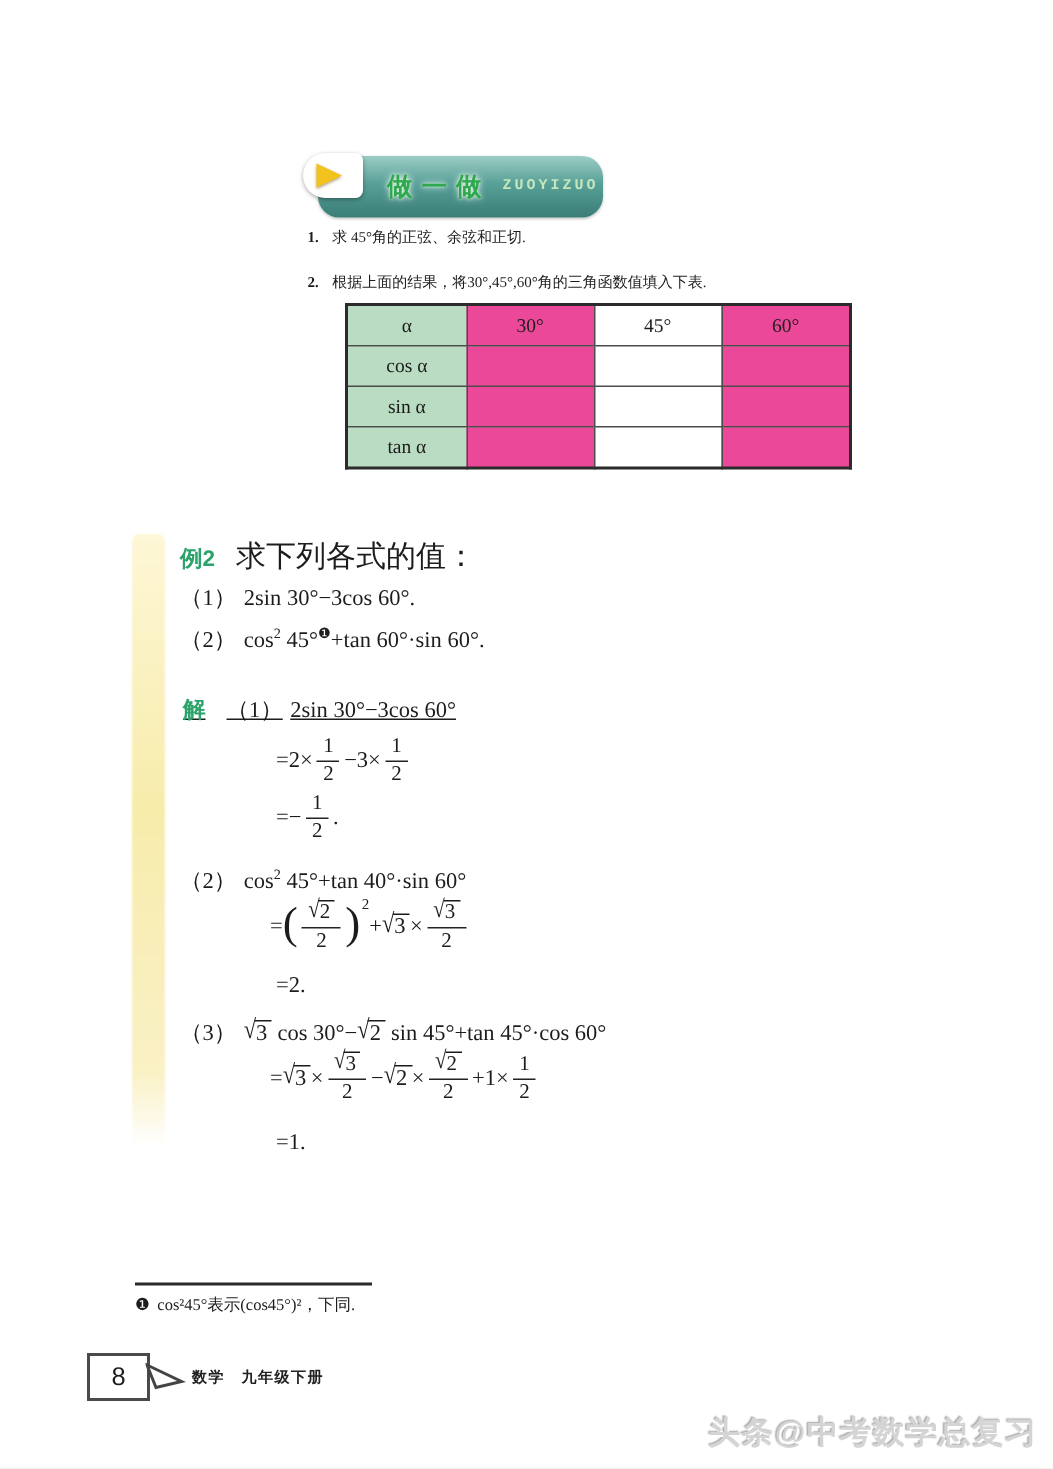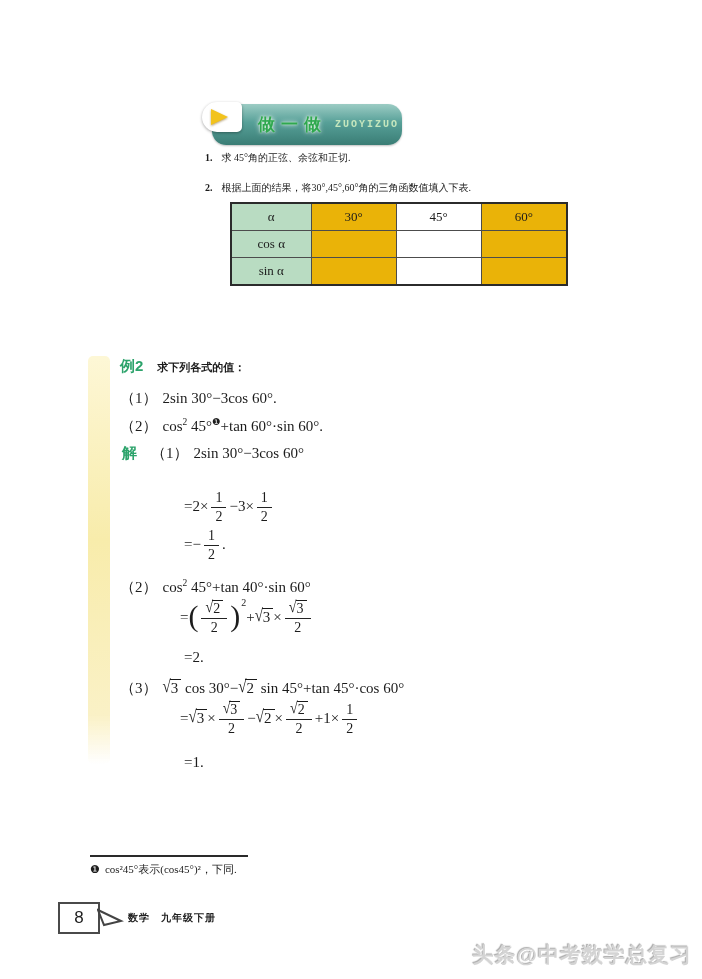--- a/index.html
+++ b/index.html
@@ -24,34 +24,34 @@
   
   .item{position:absolute;left:205px;font-size:10px;white-space:nowrap;font-family:Liberation Serif, serif;}
   .item-no{font-weight:bold;margin-right:9px;}
 
   
   .trig-table{position:absolute;left:230px;top:202px;border-collapse:collapse;table-layout:fixed;
       font-size:13px;border:2px solid #2b2b2b;}
   .trig-table th,.trig-table td{border:1px solid #4c4c4c;height:26px;text-align:center;
       font-weight:normal;padding:0;}
   .lab{background:#b9dcc2;}
-  .c30,.c60{background:#eab308;}
+  .c30,.c60{background:#ec4899;}
   .c45{background:#ffffff;}
 
   
   .ybar{position:absolute;left:88px;top:356px;width:22px;height:408px;border-radius:5px;
       background:linear-gradient(180deg,#fdf7d6 0%,#f8ecab 45%,#faf1c6 88%,rgba(250,241,198,0) 100%);
       filter:blur(.6px);}
 
   
   .mline{position:absolute;font-size:15px;white-space:nowrap;}
   .mline .mt{white-space:pre;}
   .ex-label,.solve{color:#2ca36b;font-weight:bold;font-family:"Liberation Sans",sans-serif;}
   .solve{margin-right:14px;}
-  .ex-title-text{font-weight:bold;margin-left:14px;font-family:"Liberation Sans",sans-serif;font-size:11px;}
+  .ex-title-text{font-weight:normal;margin-left:14px;font-family:"Liberation Sans",sans-serif;font-size:20px;}
   .pno{margin-right:5px;}
   .frac{display:inline-block;vertical-align:middle;text-align:center;margin:0 3px;line-height:1.15;}
   .fnum{display:block;border-bottom:1.4px solid #222;padding:0 4px 1px;font-size:14px;}
   .fden{display:block;padding-top:1px;font-size:14px;}
   .sqrt{display:inline-block;white-space:nowrap;}
   .rad{display:inline-block;transform:scaleY(1.18);transform-origin:bottom;margin-right:-1px;}
   .vinc{display:inline-block;border-top:1.5px solid #1a1a1a;padding:0 3px 0 1px;line-height:1.15;}
   .msup{font-size:9.5px;vertical-align:6px;line-height:0;}
   .psup{font-size:10px;vertical-align:16px;line-height:0;margin-left:1px;}
   .bp{font-size:30px;line-height:0;vertical-align:middle;position:relative;top:-2px;font-weight:300;}
@@ -115,37 +115,43 @@
       <td class="c30"></td>
       <td class="c45"></td>
       <td class="c60"></td>
     </tr>
     <tr>
       <th class="lab">sin α</th>
       <td class="c30"></td>
       <td class="c45"></td>
       <td class="c60"></td>
     </tr>
+    <tr>
+      <th class="lab">tan α</th>
+      <td class="c30"></td>
+      <td class="c45"></td>
+      <td class="c60"></td>
+    </tr>
   </tbody>
     </table>
 
   <div class="ybar"></div>
 
   <div class="mline" style="left:120px;top:357px;">
     <span class="ex-label">例2</span><span class="ex-title-text">求下列各式的值：</span>
   </div>
 
   <div class="mline" style="left:120px;top:389px;">
     <span class="pno">（1）</span><span><span class="mt">2sin 30°−3cos 60°.</span></span>
   </div>
   <div class="mline" style="left:120px;top:417px;">
     <span class="pno">（2）</span><span><span class="mt">cos</span><span class="msup">2</span><span class="mt"> 45°</span><span class="msup">❶</span><span class="mt">+tan 60°·sin 60°.</span></span>
   </div>
 
-  <div class="mline" style="left:122px;top:444px;">
+  <div class="mline" style="left:122px;top:464px;text-decoration:underline;">
     <span class="solve">解</span><span class="pno">（1）</span><span><span class="mt">2sin 30°−3cos 60°</span></span>
   </div>
   <div class="mline" style="left:184px;top:490px;">
     <span><span class="mt">=2×</span><span class="frac"><span class="fnum"><span class="mt">1</span></span><span class="fden"><span class="mt">2</span></span></span><span class="mt">−3×</span><span class="frac"><span class="fnum"><span class="mt">1</span></span><span class="fden"><span class="mt">2</span></span></span></span>
   </div>
   <div class="mline" style="left:184px;top:528px;">
     <span><span class="mt">=−</span><span class="frac"><span class="fnum"><span class="mt">1</span></span><span class="fden"><span class="mt">2</span></span></span><span class="mt">.</span></span>
   </div>
 
   <div class="mline" style="left:120px;top:578px;">

